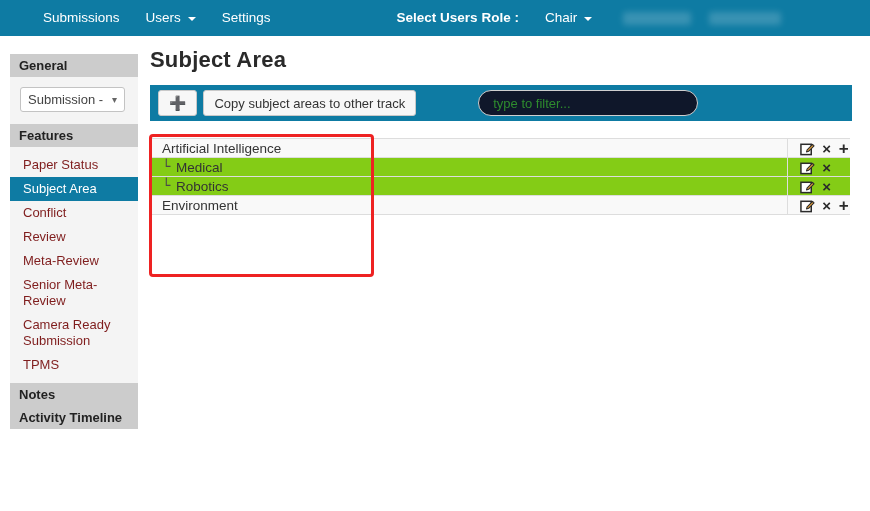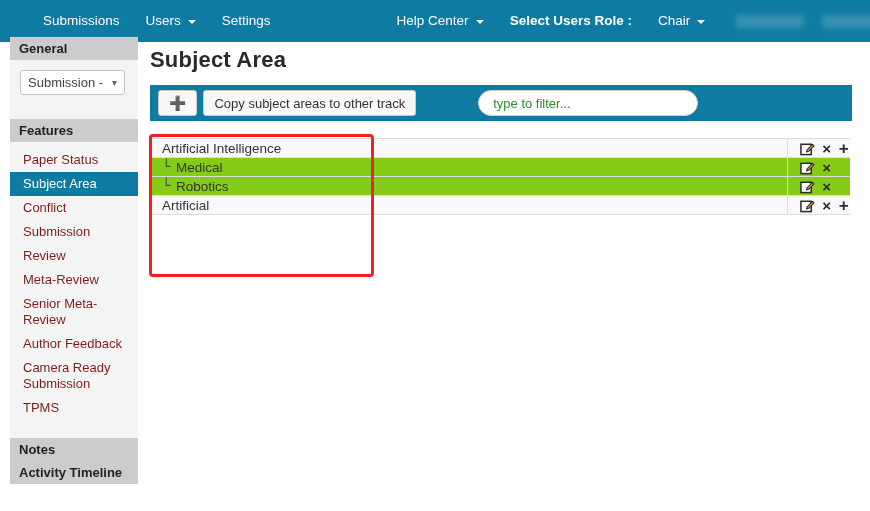--- a/index.html
+++ b/index.html
@@ -8,21 +8,21 @@
     width: 870px; height: 511px;
     background: #ffffff;
     font-family: "Liberation Sans", sans-serif;
     overflow: hidden;
   }
 
   
   #navbar {
     position: absolute;
     left: 0; top: 0;
-    width: 870px; height: 42px;
+    width: 870px; height: 36px;
     background: #0e7ba3;
     display: flex;
     align-items: center;
   }
   .nav-item {
     color: #ffffff;
     font-size: 13.5px;
     padding: 0 13px;
     line-height: 30px;
     height: 30px;
@@ -51,34 +51,34 @@
     background: rgba(255,255,255,0.18);
     filter: blur(3px);
     margin-left: 18px;
   }
   .nav-blur.a { width: 68px; }
   .nav-blur.b { width: 72px; }
 
   
   #sidebar {
     position: absolute;
-    left: 10px; top: 37px;
+    left: 10px; top: 54px;
     width: 128px;
   }
   .side-header {
     background: #cccccc;
     color: #222222;
     font-weight: bold;
     font-size: 13px;
     padding: 4px 9px;
     line-height: 15px;
   }
   .side-body {
     background: #f4f4f4;
-    padding: 6px 0 18px 0;
+    padding: 6px 0 6px 0;
   }
   .side-select-wrap { padding: 4px 10px 6px 10px; }
   .side-select {
     width: 105px;
     height: 25px;
     background: #ffffff;
     border: 1px solid #c3c3c3;
     border-radius: 3px;
     font-size: 13px;
     color: #444444;
@@ -148,21 +148,21 @@
     font-size: 14px;
     line-height: 1;
     color: #333;
   }
   #filter-input {
     margin-left: 62px;
     width: 220px;
     height: 26px;
     border: 1px solid #cfcfcf;
     border-radius: 13px;
-    background: #ffffff;
+    background: #0f172a;
     font-size: 13px;
     font-family: "Liberation Sans", sans-serif;
     color: #2e8b2e;
     padding: 0 14px;
     outline: none;
   }
   #filter-input::placeholder { color: #2e8b2e; opacity: 1; }
 
   
   #subject-table {
@@ -237,24 +237,20 @@
     </div>
     <div class="nav-item">
       <span>Users</span>
       <span class="caret"></span>
     </div>
     <div class="nav-item">
       <span>Settings</span>
     </div>
   </div>
   <div class="nav-right">
-    <div class="nav-item">
-      <span>Help Center</span>
-      <span class="caret"></span>
-    </div>
     <div class="nav-item bold">
       <span>Select Users Role :</span>
     </div>
     <div class="nav-item">
       <span>Chair</span>
       <span class="caret"></span>
     </div>
     <div class="nav-blur a"></div>
     <div class="nav-blur b"></div>
   </div>
@@ -272,25 +268,23 @@
       </div>
     </div>
   </div>
 
   <div class="side-header">Features</div>
 
   <div class="side-body">
     <a class="side-link">Paper Status</a>
     <a class="side-link active">Subject Area</a>
     <a class="side-link">Conflict</a>
-    <a class="side-link">Submission</a>
     <a class="side-link">Review</a>
     <a class="side-link">Meta-Review</a>
     <a class="side-link">Senior Meta-Review</a>
-    <a class="side-link">Author Feedback</a>
     <a class="side-link">Camera Ready Submission</a>
     <a class="side-link">TPMS</a>
   </div>
 
   <div class="side-header">Notes</div>
   <div class="side-header">Activity Timeline</div>
 </div>
 
 <div id="page-title">Subject Area</div>
 
@@ -349,21 +343,21 @@
             <rect x="1" y="3.5" width="11" height="11" fill="#ffffff" stroke="#2b2b2b" stroke-width="1.6"></rect>
             <path d="M7.6 9.4 L13.4 3.6 L15 5.2 L9.2 11 L6.9 11.7 Z" fill="#e8a33d" stroke="#2b2b2b" stroke-width="1.1" stroke-linejoin="round"></path>
           </svg>
         </span>
         <span class="act act-x">×</span>
       </td>
     </tr>
 
     <tr class="odd">
       <td>
-        <span>Artificial</span>
+        <span>Environment</span>
       </td>
       <td class="actions-cell">
         <span class="act act-edit">
           <svg width="15" height="15" viewBox="0 0 16 16">
             <rect x="1" y="3.5" width="11" height="11" fill="#ffffff" stroke="#2b2b2b" stroke-width="1.6"></rect>
             <path d="M7.6 9.4 L13.4 3.6 L15 5.2 L9.2 11 L6.9 11.7 Z" fill="#e8a33d" stroke="#2b2b2b" stroke-width="1.1" stroke-linejoin="round"></path>
           </svg>
         </span>
         <span class="act act-x">×</span>
         <span class="act act-plus">+</span>

